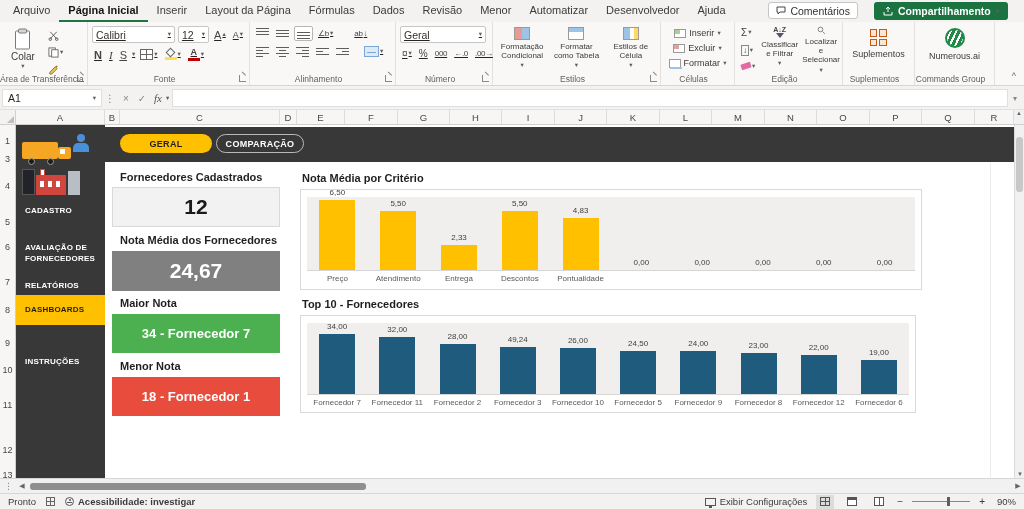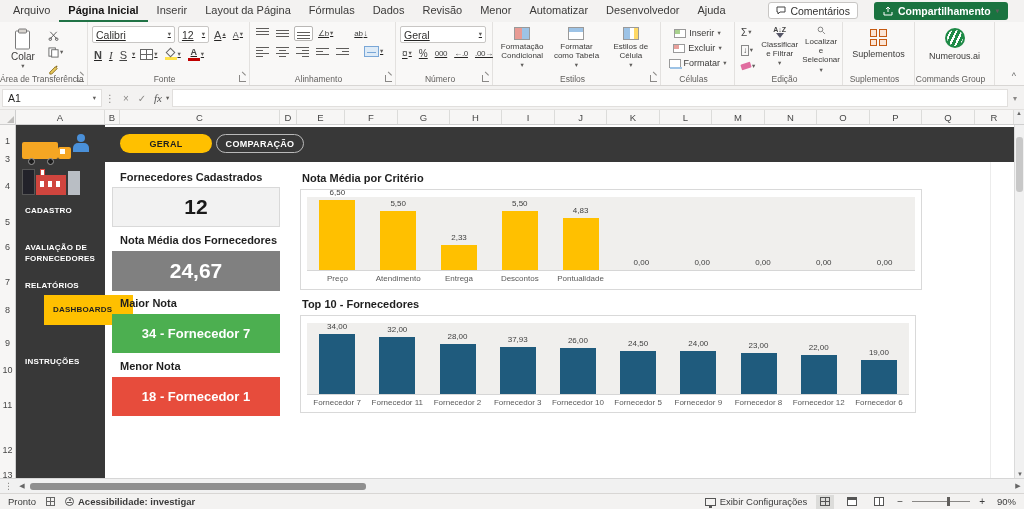--- a/index.html
+++ b/index.html
@@ -576,21 +576,21 @@
             <i style="left:4px;"></i>
             <i style="left:12px;"></i>
             <i style="left:20px;"></i>
           </div>
         <div class="f-gray"></div>
       </div>
       <div>
           <div class="nav-item" style="top: 81px;">CADASTRO</div>
           <div class="nav-item" style="top: 118px;">AVALIAÇÃO DE FORNECEDORES</div>
           <div class="nav-item" style="top: 156px;">RELATÓRIOS</div>
-          <div class="nav-item active" style="top: 179px; margin-left: 28px;">DASHBOARDS</div>
+          <div class="nav-item active" style="top: 179px;">DASHBOARDS</div>
           <div class="nav-item" style="top: 232px;">INSTRUÇÕES</div>
         </div>
     </div>
 
     <button class="tab-pill tab-geral">GERAL</button>
     <button class="tab-pill tab-comp">COMPARAÇÃO</button>
 
     <div class="kpi-title" style="top:46px;">Fornecedores Cadastrados</div>
     <div class="kpi-box kpi-registered">12</div>
     <div class="kpi-title" style="top:109px;">Nota Média dos Fornecedores</div>
@@ -662,21 +662,21 @@
           </div>
           <div class="bar-slot">
             <div class="bar-value" style="bottom: calc(80% + 3px);">32,00</div>
             <div class="bar" style="height: 80%; background: rgb(31, 91, 125);"></div>
           </div>
           <div class="bar-slot">
             <div class="bar-value" style="bottom: calc(70% + 3px);">28,00</div>
             <div class="bar" style="height: 70%; background: rgb(31, 91, 125);"></div>
           </div>
           <div class="bar-slot">
-            <div class="bar-value" style="bottom: calc(66.25% + 3px);">37,93</div>
+            <div class="bar-value" style="bottom: calc(66.25% + 3px);">49,24</div>
             <div class="bar" style="height: 66.25%; background: rgb(31, 91, 125);"></div>
           </div>
           <div class="bar-slot">
             <div class="bar-value" style="bottom: calc(65% + 3px);">26,00</div>
             <div class="bar" style="height: 65%; background: rgb(31, 91, 125);"></div>
           </div>
           <div class="bar-slot">
             <div class="bar-value" style="bottom: calc(61.25% + 3px);">24,50</div>
             <div class="bar" style="height: 61.25%; background: rgb(31, 91, 125);"></div>
           </div>

